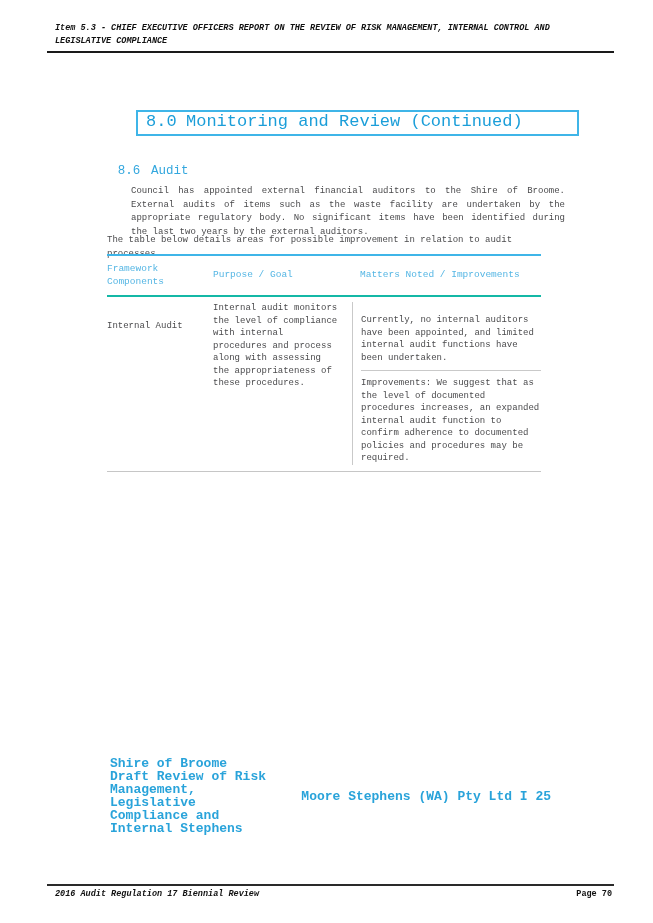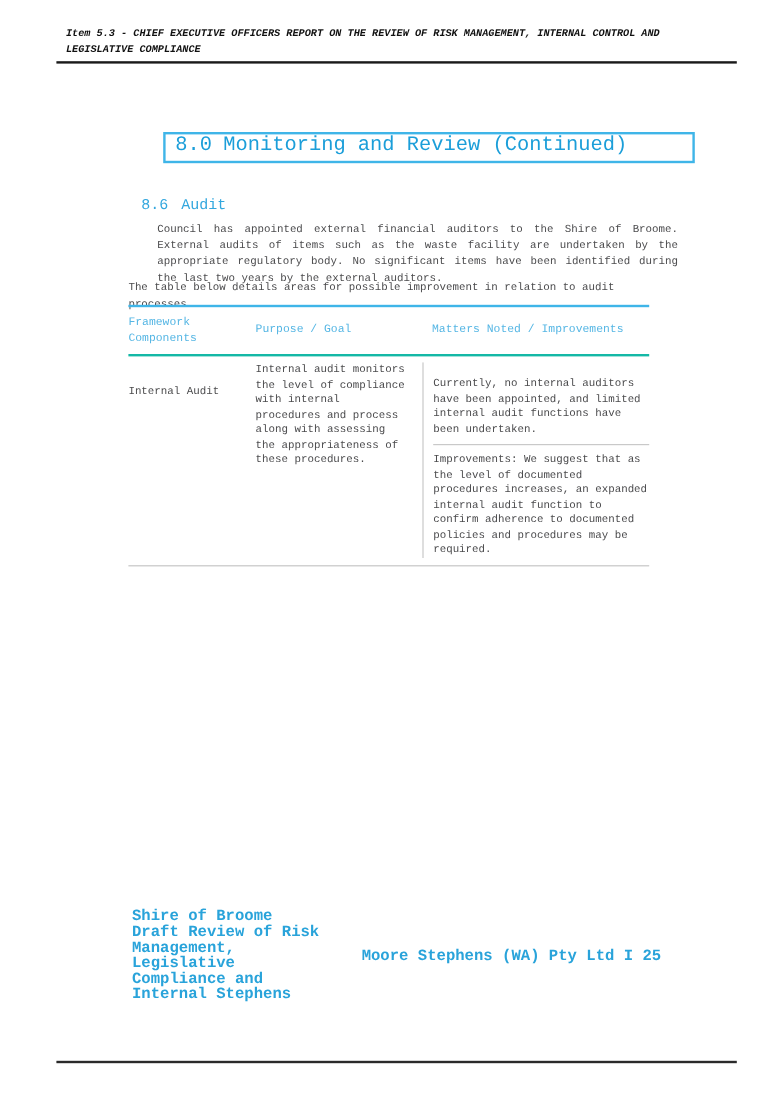--- a/index.html
+++ b/index.html
@@ -192,14 +192,18 @@
 
   <div class="doc-footer">
     <div class="left">
       <div>Shire of Broome</div>
       <div>Draft Review of Risk Management, Legislative Compliance and Internal Stephens</div>
     </div>
     <div class="right">Moore Stephens (WA) Pty Ltd  I  25</div>
   </div>
 
   <div class="page-footer-rule"></div>
+  <div class="page-footer">
+    <div class="left">2016 Audit Regulation 17 Biennial Review</div>
+    <div class="right">Page 70</div>
+  </div>
 
 </div>
 
 </body></html>

